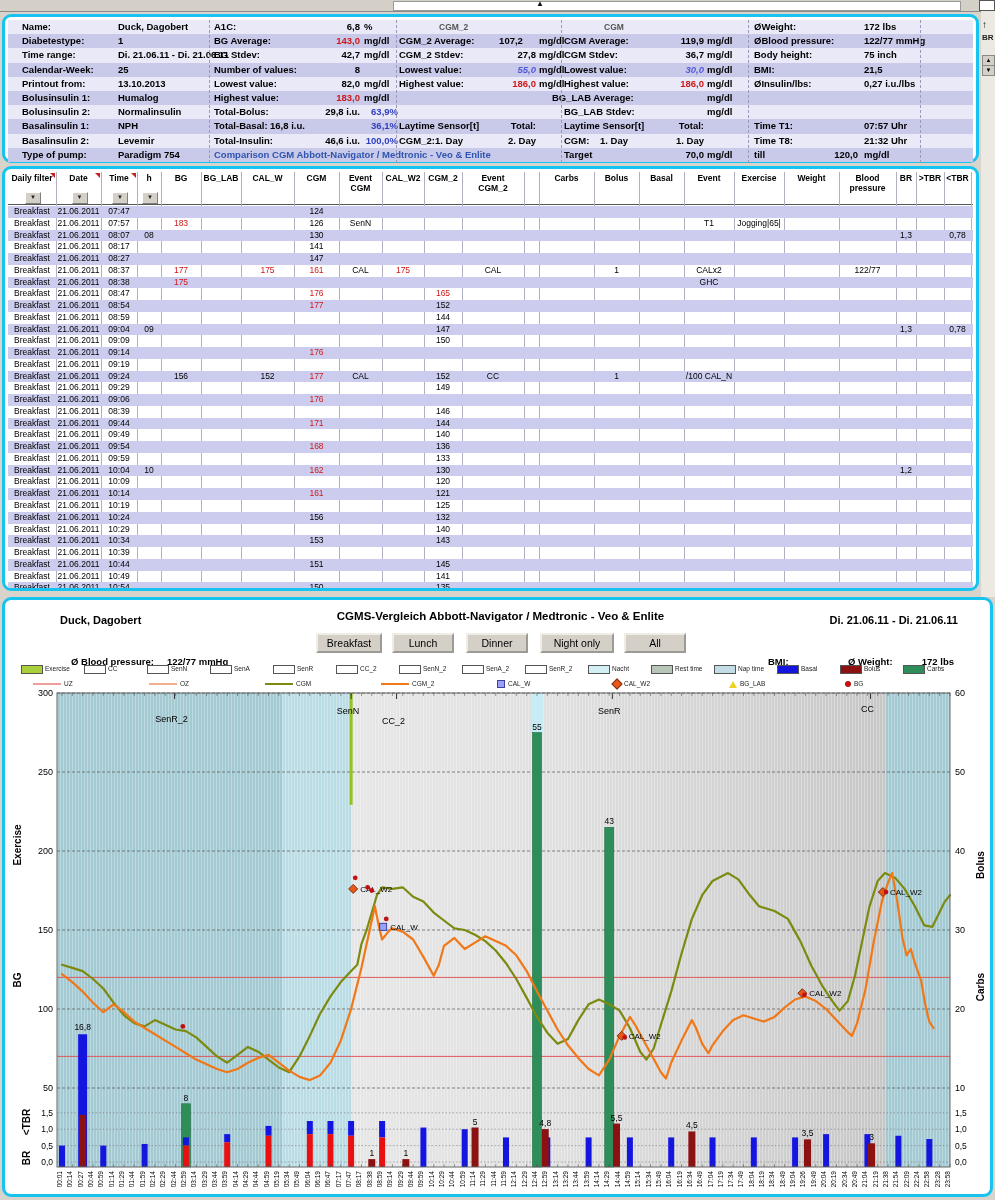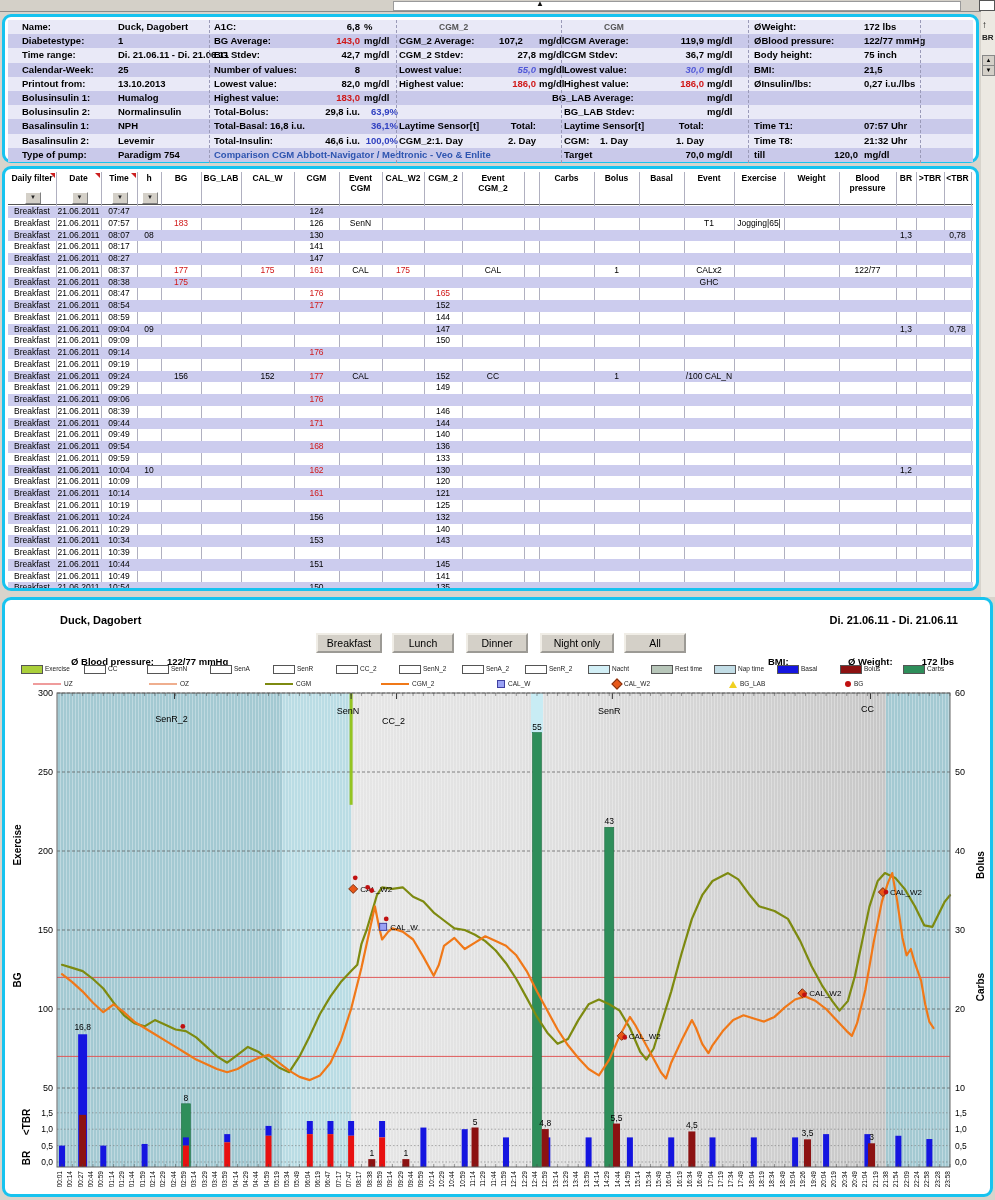--- a/index.html
+++ b/index.html
@@ -504,20 +504,21 @@
         <div class="tcell" style="left:0px;width:48px">Breakfast</div>
         <div class="tcell" style="left:48px;width:45px">21.06.2011</div>
         <div class="tcell" style="left:93px;width:36px">10:54</div>
         <div class="tcell" style="left:286px;width:45px">150</div>
         <div class="tcell" style="left:416px;width:38px">135</div>
       </div>
     </div>
 </div>
 
 <div id="chart-panel" class="panel">
+  <div id="ch-title" class="ch">CGMS-Vergleich Abbott-Navigator / Medtronic - Veo &amp; Enlite</div>
   <div id="ch-patient" class="ch">Duck, Dagobert</div>
   <div id="ch-range" class="ch">Di. 21.06.11 - Di. 21.06.11</div>
   <div id="ch-bplabel" class="ch">Ø Blood pressure:</div>
   <div id="ch-bpval" class="ch">122/77 mmHg</div>
   <div id="ch-bmi" class="ch">BMI:</div>
   <div id="ch-wlabel" class="ch">Ø Weight:</div>
   <div id="ch-wval" class="ch">172 lbs</div>
   <div id="ch-buttons">
       <button class="chbtn" style="left: 311px; width: 66px;">Breakfast</button>
       <button class="chbtn" style="left: 387px; width: 62px;">Lunch</button>

